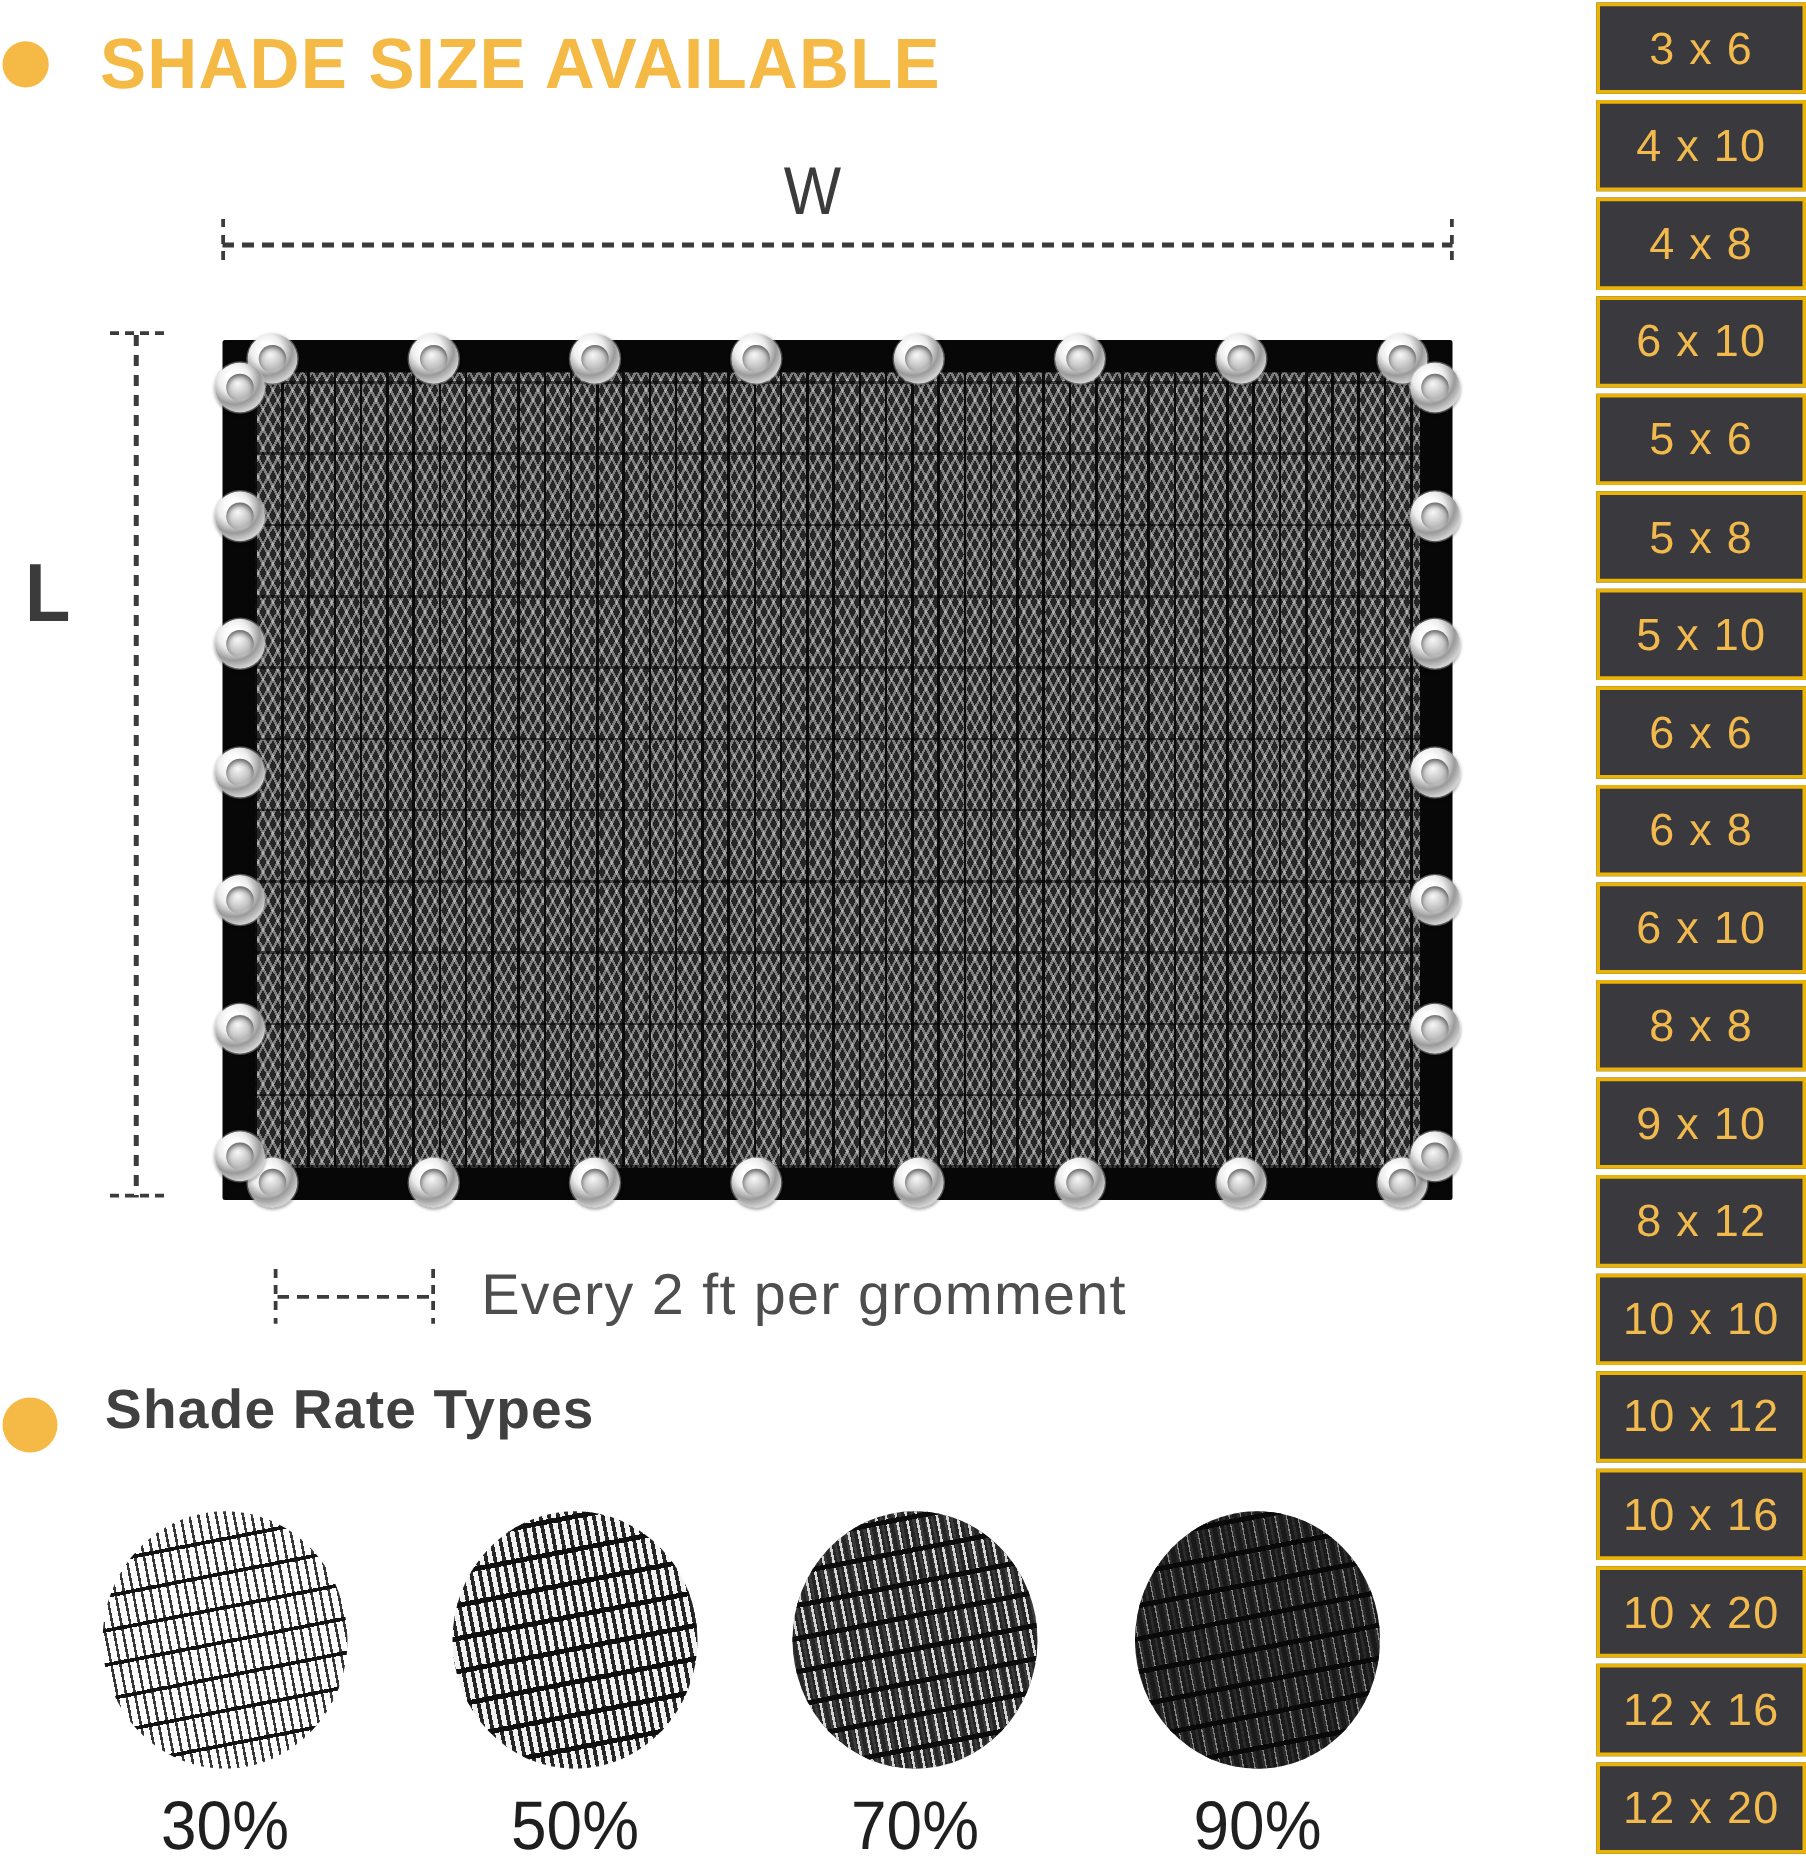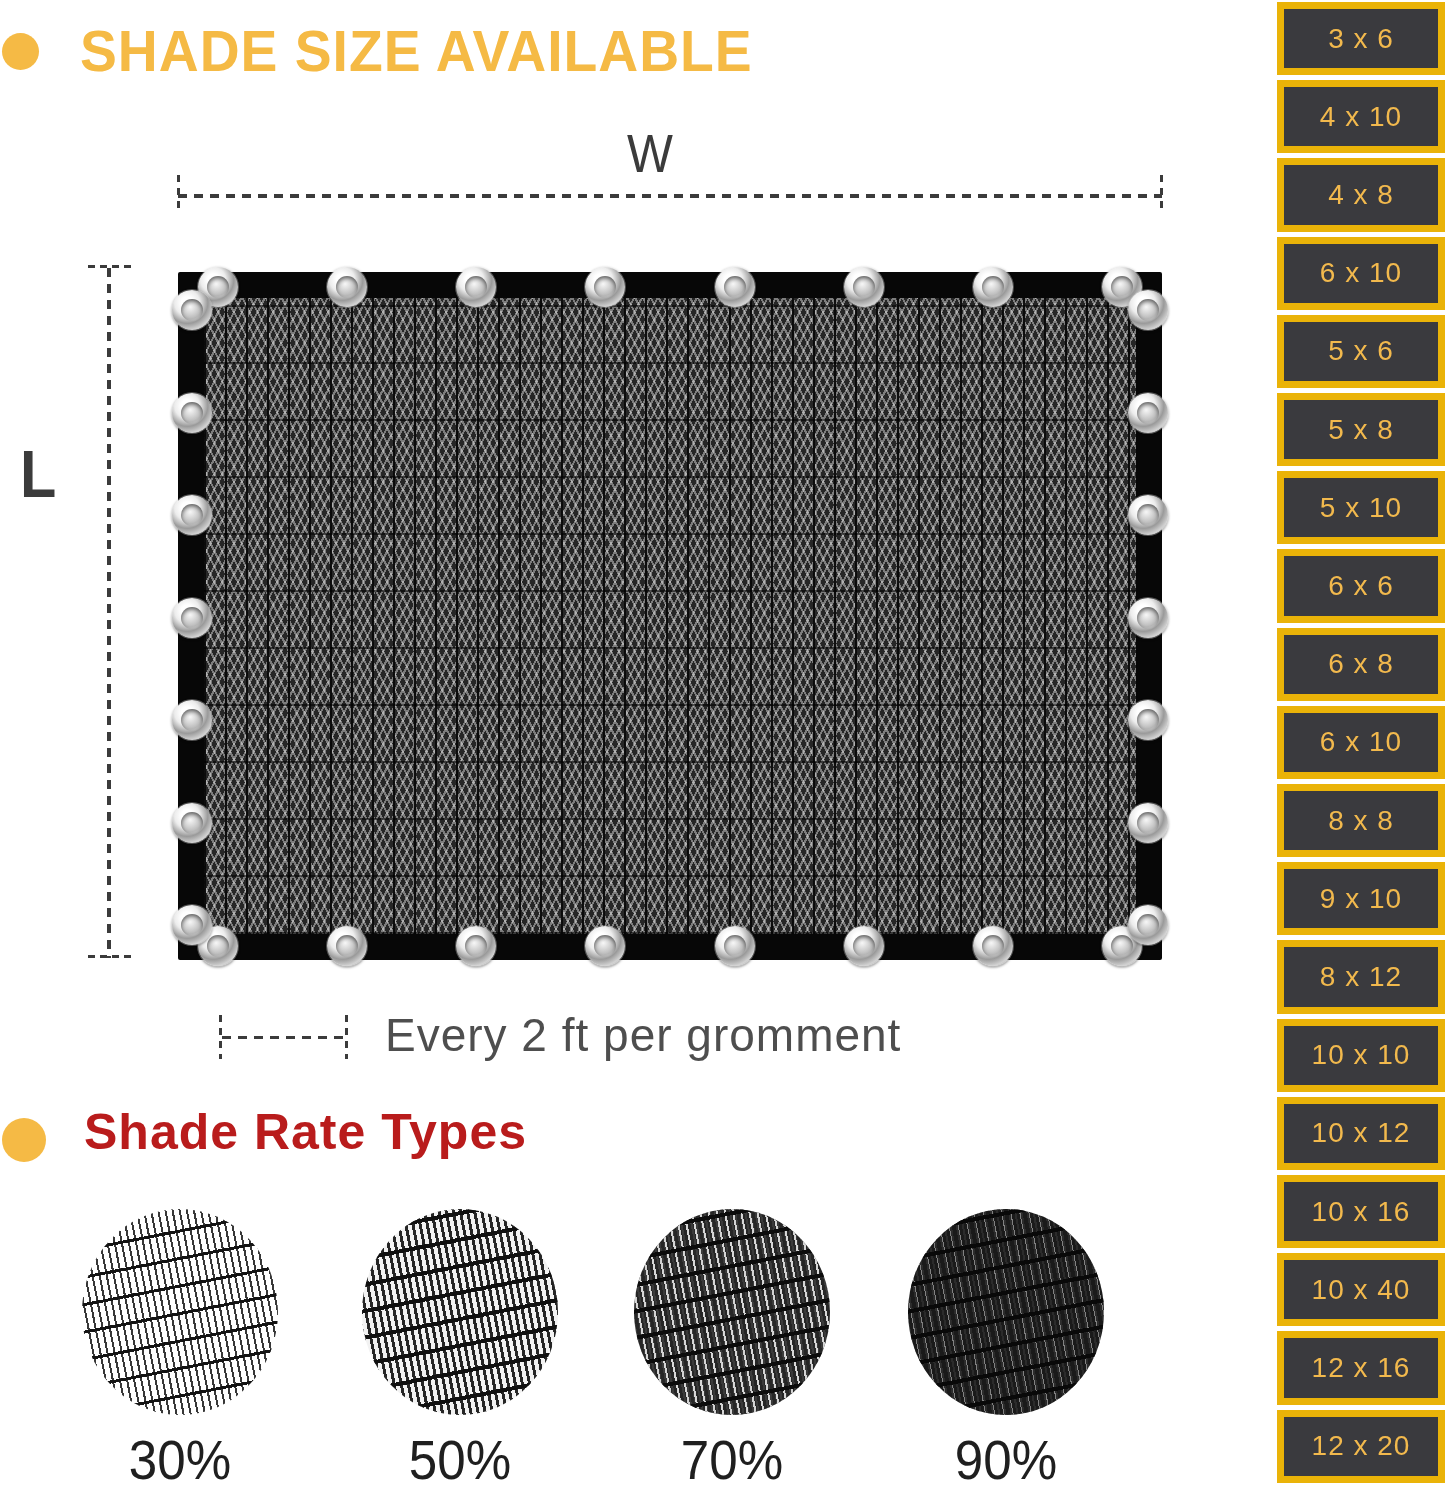--- a/index.html
+++ b/index.html
@@ -8,22 +8,22 @@
     background:#ffffff;font-family:"Liberation Sans",sans-serif;
   }
   
   .bullet{position:absolute;border-radius:50%;background:#F5BA45;}
   .h1{
     position:absolute;left:80px;top:18px;font-size:57px;font-weight:bold;
     color:#F5BA45;letter-spacing:1px;white-space:nowrap;
     transform:scaleX(.97);transform-origin:left top;
   }
   .h2{
-    position:absolute;left:84px;top:1103px;font-size:50px;font-weight:bold;
-    color:#b91c1c;letter-spacing:1px;white-space:nowrap;
+    position:absolute;left:84px;top:1103px;font-size:44px;font-weight:bold;
+    color:#404040;letter-spacing:1px;white-space:nowrap;
   }
   
   .dash-h{position:absolute;height:4px;background:repeating-linear-gradient(90deg,#3b3b3b 0 9px,transparent 9px 16px);}
   .dash-v{position:absolute;width:4px;background:repeating-linear-gradient(180deg,#3b3b3b 0 9px,transparent 9px 16px);}
   .tick-v{position:absolute;width:3px;background:repeating-linear-gradient(180deg,#3b3b3b 0 7px,transparent 7px 13px);}
   .tick-h{position:absolute;height:3px;background:repeating-linear-gradient(90deg,#3b3b3b 0 7px,transparent 7px 12px);}
   .dim-label{position:absolute;color:#3b3b3b;white-space:nowrap;}
   #w-label{left:600px;top:122px;width:100px;text-align:center;font-size:54px;font-weight:500;transform:scaleX(.9);}
   #l-label{left:18px;top:436px;font-size:66px;font-weight:600;transform:scaleX(.9);}
   #grommet-note{left:385px;top:1008px;font-size:46px;color:#4e4e4e;letter-spacing:1px;}
@@ -84,22 +84,22 @@
     position:absolute;top:1428px;width:200px;text-align:center;
     font-size:55px;color:#1f1f1f;transform:scaleX(.93);
   }
   
   #size-list{
     position:absolute;left:1277px;top:0;width:168px;height:1485px;
     display:flex;flex-direction:column;gap:5px;padding:2px 0;box-sizing:border-box;
   }
   .size-box{
     flex:1;display:flex;align-items:center;justify-content:center;
-    background:#3a3a3e;border:7px solid #eab308;box-sizing:border-box;
-    color:#F2B94D;font-size:28px;letter-spacing:1px;white-space:nowrap;
+    background:#3a3a3e;border:3px solid #eab308;box-sizing:border-box;
+    color:#F2B94D;font-size:36px;letter-spacing:1px;white-space:nowrap;
   }
 </style>
 </head>
 <body>
 
 <div class="bullet" style="left:2px;top:33px;width:37px;height:37px;"></div>
 <div class="h1">SHADE SIZE AVAILABLE</div>
 
 <div class="dim-label" id="w-label">W</div>
 <div class="dash-h" style="left:178px;top:194px;width:984px;"></div>
@@ -242,16 +242,16 @@
     <div class="size-box">5 x 10</div>
     <div class="size-box">6 x 6</div>
     <div class="size-box">6 x 8</div>
     <div class="size-box">6 x 10</div>
     <div class="size-box">8 x 8</div>
     <div class="size-box">9 x 10</div>
     <div class="size-box">8 x 12</div>
     <div class="size-box">10 x 10</div>
     <div class="size-box">10 x 12</div>
     <div class="size-box">10 x 16</div>
-    <div class="size-box">10 x 40</div>
+    <div class="size-box">10 x 20</div>
     <div class="size-box">12 x 16</div>
     <div class="size-box">12 x 20</div>
   </div>
 
 </body></html>

